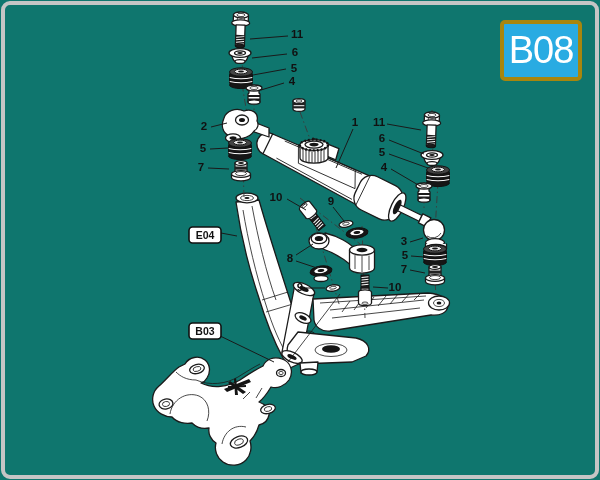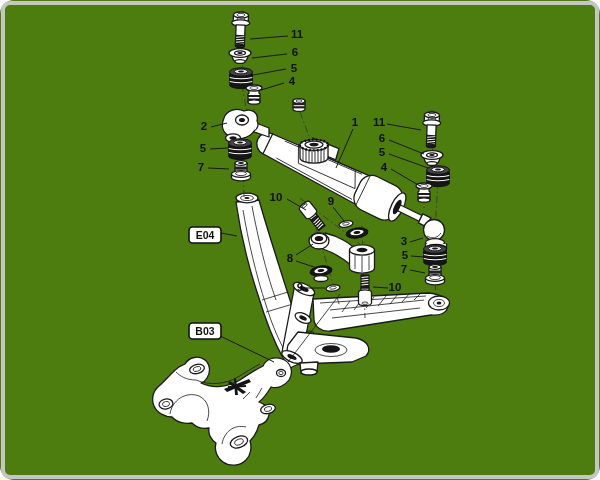--- a/index.html
+++ b/index.html
@@ -1,17 +1,17 @@
 <!DOCTYPE html>
 <html><head>
 <meta charset="utf-8">
 <style>
   html,body{margin:0;padding:0;width:600px;height:480px;background:#fff;overflow:hidden;
             font-family:"Liberation Sans",sans-serif;}
-  .canvas{position:relative;width:600px;height:480px;background:#4d7c0f;border-radius:14px;}
+  .canvas{position:relative;width:600px;height:480px;background:#0f766e;}
   .page-frame{position:absolute;inset:1px;border:4px solid #c5c5c5;border-radius:9px;pointer-events:none;}
   .diagram-svg{position:absolute;left:0;top:0;width:600px;height:480px;}
   .code-badge{position:absolute;left:500px;top:20px;width:82px;height:61px;box-sizing:border-box;
               border:4px solid #a8860d;border-radius:5px;background:#29abe2;color:#fff;
               display:flex;align-items:center;justify-content:center;
               font-size:38px;letter-spacing:-1px;font-weight:400;cursor:pointer;}
   .sw {stroke:#1a1a1a;stroke-width:1.3;stroke-linejoin:round;stroke-linecap:round;fill:#fff;}
   .thin{stroke:#1a1a1a;stroke-width:.8;stroke-linejoin:round;fill:none;}
   .wline{stroke:#fff;stroke-width:1;fill:none;}
   .cl {stroke:#3a3a3a;stroke-width:.9;fill:none;stroke-dasharray:7 3 1.5 3;}
@@ -332,16 +332,19 @@
           <text x="205" y="235" class="ref-text">E04</text>
         </g>
         <line x1="216" y1="334" x2="274" y2="362" class="leader"></line>
         <g>
           <rect x="189" y="323" width="32" height="16" rx="3.5" class="ref-rect"></rect>
           <text x="205" y="331" class="ref-text">B03</text>
         </g>
       </g>
 </svg>
 
+<div class="code-badge" style="background: rgb(41, 171, 226); border-color: rgb(168, 134, 13); color: rgb(255, 255, 255);">
+  <span>B08</span>
+</div>
 
 <div class="page-frame"></div>
 
 </div>
 
 </body></html>

